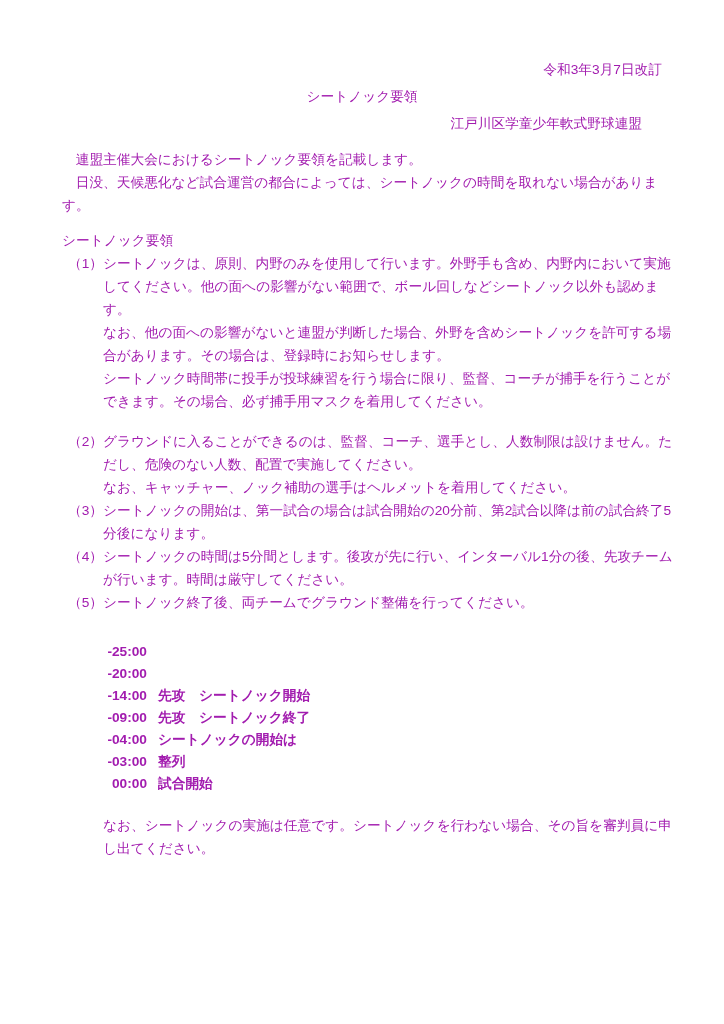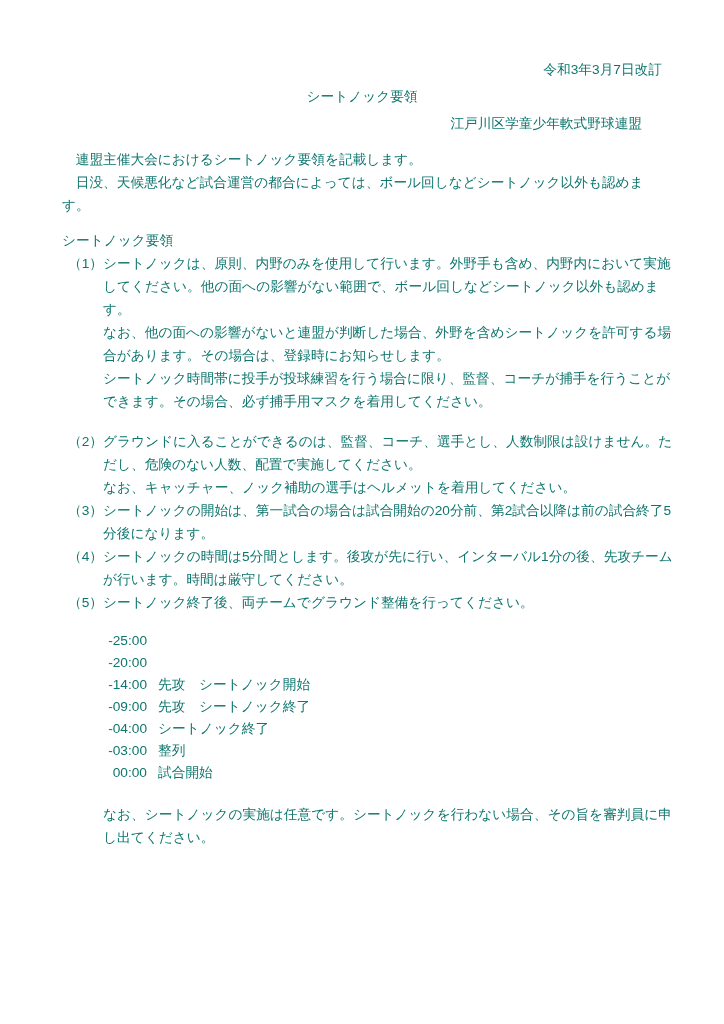--- a/index.html
+++ b/index.html
@@ -10,21 +10,21 @@
   .page {
     position: relative;
     width: 724px;
     height: 1024px;
     margin: 0 auto;
     background: #ffffff;
     box-sizing: border-box;
     padding: 56px 62px 0 62px;
     font-family: "Liberation Sans", "DejaVu Sans", sans-serif;
     font-size: 13.7px;
-    color: #0f766e;
+    color: #a21caf;
     overflow: hidden;
   }
   .content {
     width: 600px;
   }
   
   .hdr-line {
     line-height: 27px;
     white-space: pre;
   }
@@ -54,22 +54,23 @@
     line-height: 23px;
     white-space: pre;
   }
   .item-body {
     flex: 1 1 auto;
     white-space: pre;
     line-height: 23px;
   }
   .gap-after { margin-bottom: 17px; }
   .schedule {
-    margin-top: 16px;
+    margin-top: 27px;
     padding-left: 41px;
+    font-weight: bold;
   }
   .sched-row {
     display: flex;
     line-height: 22px;
   }
   .sched-time {
     flex: none;
     width: 44px;
     text-align: right;
     white-space: pre;
@@ -89,21 +90,21 @@
 <body>
 
 <div class="page">
   <div class="content">
 
     <div class="hdr-line hdr-right">令和3年3月7日改訂</div>
     <div class="hdr-line hdr-center">シートノック要領</div>
     <div class="hdr-line hdr-right org-line">江戸川区学童少年軟式野球連盟</div>
 
     <div class="body-line-block intro-block">　連盟主催大会におけるシートノック要領を記載します。
-　日没、天候悪化など試合運営の都合によっては、ボール回しなどシートノック以外も認めま
+　日没、天候悪化など試合運営の都合によっては、シートノックの時間を取れない場合がありま
 す。</div>
 
     <div class="section-heading">シートノック要領</div>
 
     <div class="item gap-after">
       <span class="item-num">（1）</span>
       <div class="item-body">シートノックは、原則、内野のみを使用して行います。外野手も含め、内野内において実施
 してください。他の面への影響がない範囲で、ボール回しなどシートノック以外も認めま
 す。
 なお、他の面への影響がないと連盟が判断した場合、外野を含めシートノックを許可する場
@@ -146,21 +147,21 @@
       <div class="sched-row">
         <span class="sched-time">-14:00</span>
         <span class="sched-event">先攻　シートノック開始</span>
       </div>
       <div class="sched-row">
         <span class="sched-time">-09:00</span>
         <span class="sched-event">先攻　シートノック終了</span>
       </div>
       <div class="sched-row">
         <span class="sched-time">-04:00</span>
-        <span class="sched-event">シートノック終了</span>
+        <span class="sched-event">シートノックの開始は</span>
       </div>
       <div class="sched-row">
         <span class="sched-time">-03:00</span>
         <span class="sched-event">整列</span>
       </div>
       <div class="sched-row">
         <span class="sched-time">00:00</span>
         <span class="sched-event">試合開始</span>
       </div>
     </div>

